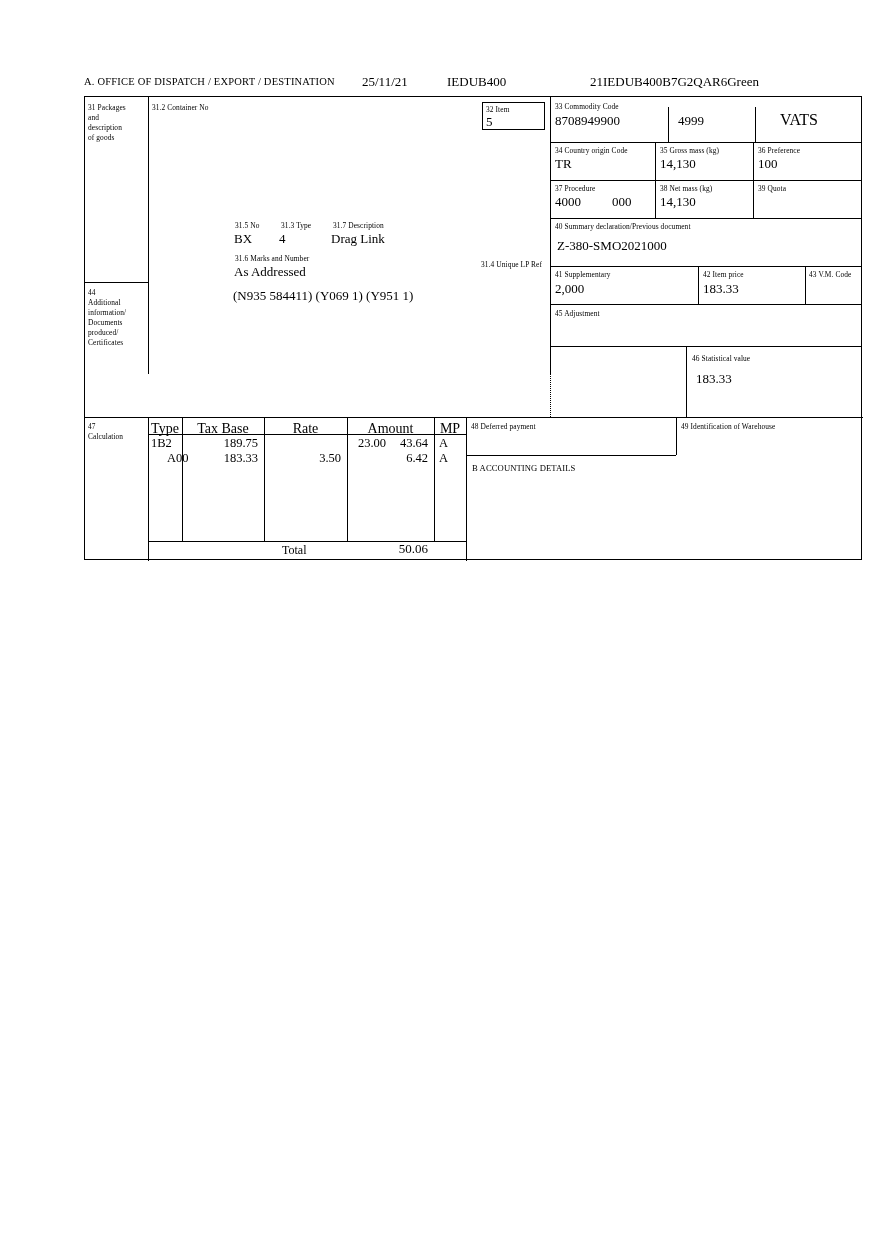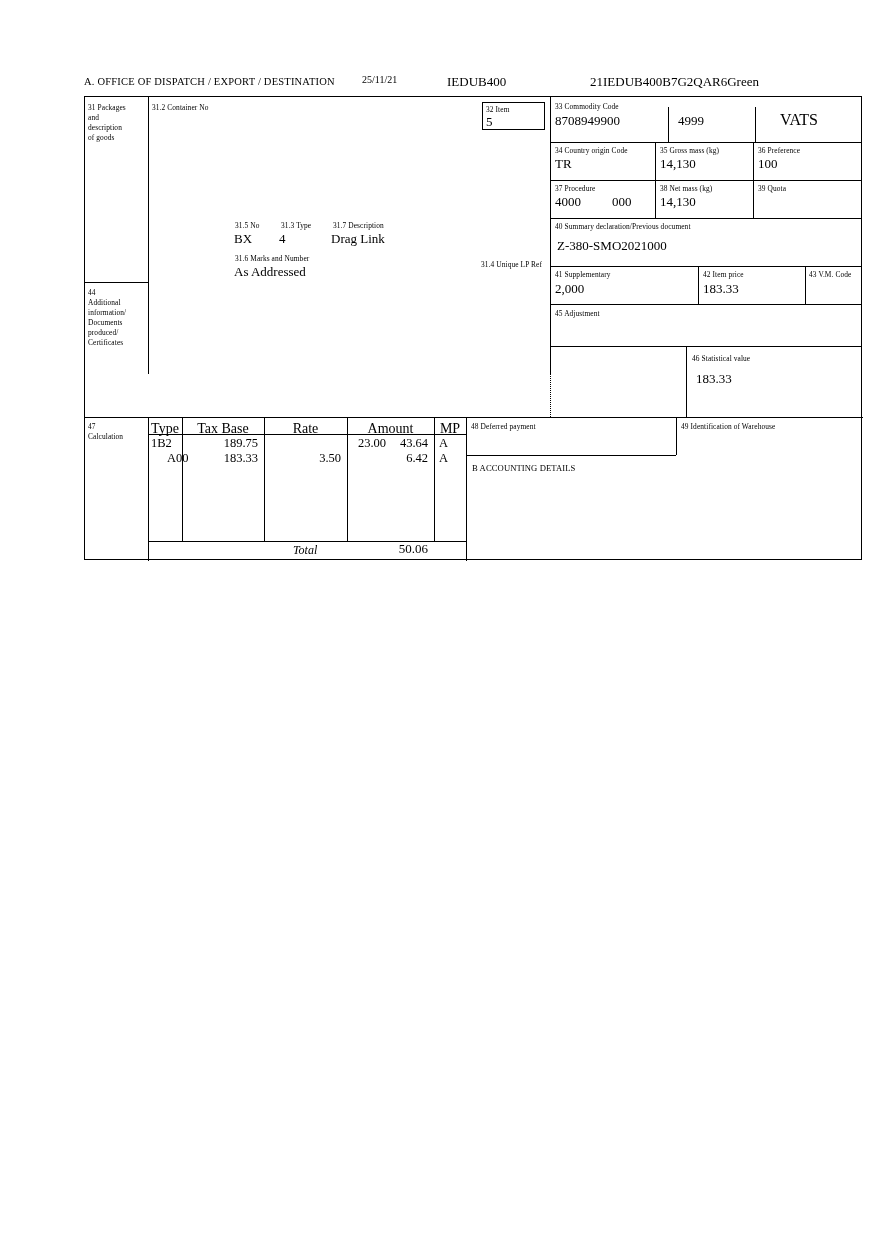--- a/index.html
+++ b/index.html
@@ -31,21 +31,21 @@
     font-size: 10.5px;
     font-family: "Liberation Serif", serif;
   }
   .hdr .a-label {
     position: absolute; left: 0; top: 0;
     letter-spacing: 0.2px;
     font-size: 10.5px;
   }
   .hdr .date {
     position: absolute; left: 278px; top: -2px;
-    font-size: 10px;
+    font-size: 13px;
   }
   .hdr .office {
     position: absolute; left: 363px; top: -2px;
     font-size: 13px;
   }
   .hdr .mrn {
     position: absolute; left: 506px; top: -2px;
     font-size: 13px;
   }
 
@@ -239,20 +239,23 @@
     </div>
 
     <div class="cell lbl" style="left:0; top:185px; width:63px; height:135px; padding:6px 3px 0 3px;">
       <div>44</div>
       <div>Additional</div>
       <div>information/</div>
       <div>Documents</div>
       <div>produced/</div>
       <div>Certificates</div>
     </div>
+    <div class="cell" style="left:63px; top:185px; width:402px; height:135px;">
+      <div class="val" style="position:absolute; left:85px; top:6px;">(N935 584411) (Y069 1) (Y951 1)</div>
+    </div>
 
     <div class="hline" style="left:0; top:320px; width:778px;"></div>
 
     <div class="cell lbl" style="left:0; top:320px; width:63px; height:144px; padding:5px 3px 0 3px;">
       <div>47</div>
       <div>Calculation</div>
     </div>
     <div class="vline" style="left:63px; top:320px; height:144px;"></div>
 
     <div class="cell" style="left:63px; top:320px; width:318px; height:144px;">
@@ -278,21 +281,21 @@
       <div class="calc-val right" style="position:absolute; left:116px; top:19px; width:77px;padding-left:45px;">23.00</div>
       <div class="calc-val right" style="position:absolute; left:199px; top:19px; width:81px;">43.64</div>
       <div class="calc-val" style="position:absolute; left:291px; top:19px;">A</div>
 
       <div class="calc-val" style="position:absolute; left:19px; top:34px;">A00</div>
       <div class="calc-val right" style="position:absolute; left:34px; top:34px; width:76px;">183.33</div>
       <div class="calc-val right" style="position:absolute; left:116px; top:34px; width:77px;">3.50</div>
       <div class="calc-val right" style="position:absolute; left:199px; top:34px; width:81px;">6.42</div>
       <div class="calc-val" style="position:absolute; left:291px; top:34px;">A</div>
 
-      <div class="calc-val" style="position:absolute; left:145px; top:126px; font-size:12px;font-style:italic;">Total</div>
+      <div class="calc-val" style="position:absolute; left:134px; top:126px; font-size:12px;">Total</div>
       <div class="calc-val right" style="position:absolute; left:199px; top:124px; width:81px; font-size:13px;">50.06</div>
     </div>
 
     <div class="vline" style="left:381px; top:320px; height:144px;"></div>
     <div class="cell" style="left:381px; top:320px; width:210px; height:38px;">
       <div class="lbl" style="position:absolute; left:5px; top:5px;">48  Deferred payment</div>
       <div class="val" style="position:absolute; left:7px; top:18px;"></div>
     </div>
     <div class="hline" style="left:381px; top:358px; width:210px;"></div>
 

